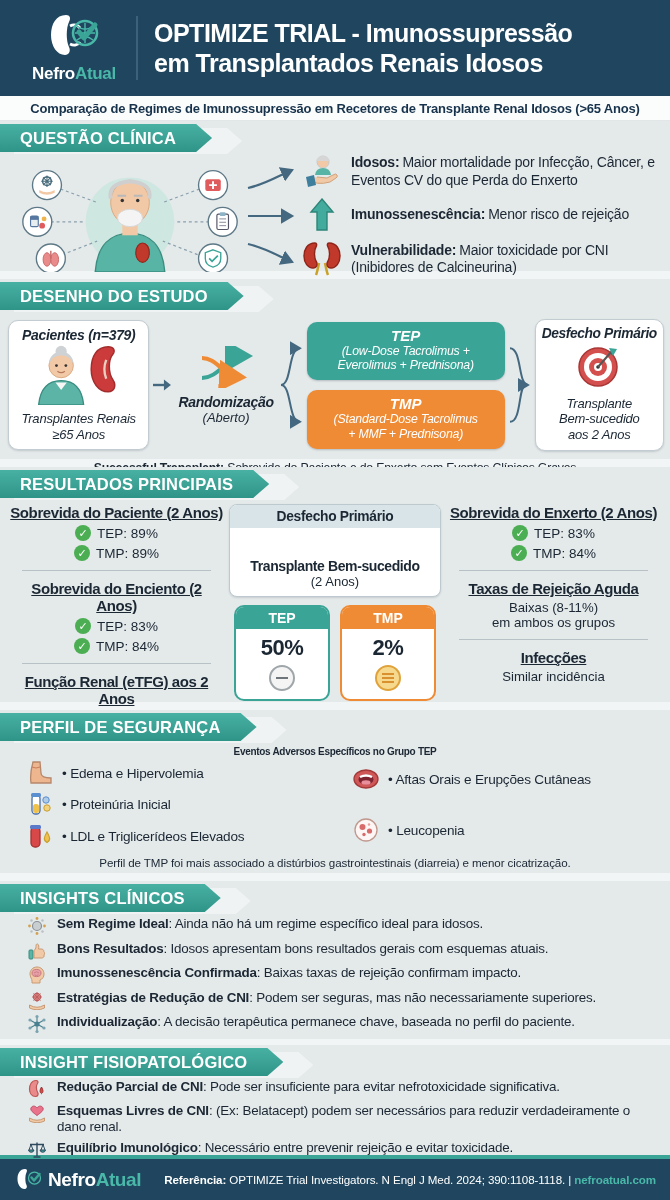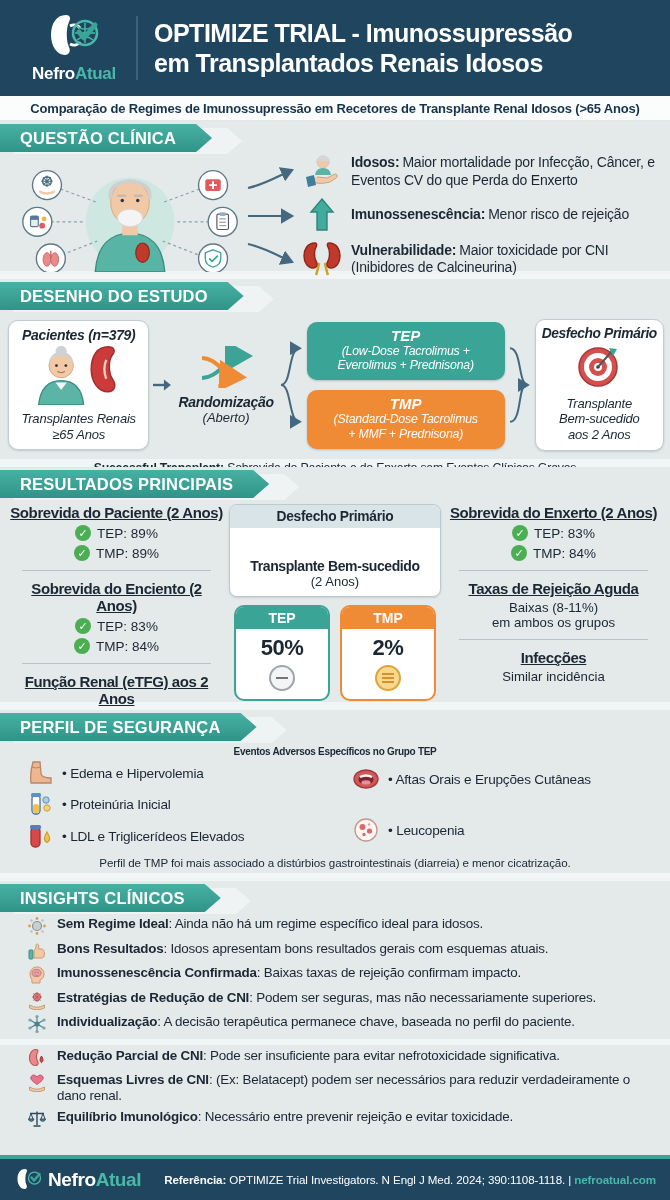--- a/index.html
+++ b/index.html
@@ -510,20 +510,21 @@
             <circle cx="3" cy="14" r="1.6" fill="#7aa5b0"></circle>
             <circle cx="3" cy="6" r="1.6" fill="#7aa5b0"></circle>
           </svg>
       </span>
       <div><span class="b">Individualização</span><span>: A decisão terapêutica permanece chave, baseada no perfil do paciente.</span></div>
     </div>
   </div>
 </div>
 
 <div class="section" style="height:110px; margin-bottom:0;">
+  <div class="ribbon"><span class="ribbon-front">INSIGHT FISIOPATOLÓGICO</span></div>
   <div class="ins-list" style="padding-top:3px; gap:4px;">
     <div class="ins-item">
       <span class="ins-icon">
         <svg width="20" height="20" viewBox="0 0 20 20">
             <path d="M9,1.5 C4.5,1.5 2.5,6 2.5,10 C2.5,14.5 5,17.5 8.5,17.5 C11,17.5 11.8,15 10.5,13 C9,10.5 9,6.5 10.5,4.5 C11.5,3 11,1.5 9,1.5 Z" fill="#e98b8b" stroke="#c05555" stroke-width="1.2"></path>
             <path d="M14.5,8 C12.8,11 12.3,13 14.5,14.7 C16.7,13 16.2,11 14.5,8 Z" fill="#d84848" stroke="#a53030" stroke-width="1"></path>
           </svg>
       </span>
       <div><span class="b">Redução Parcial de CNI</span><span>: Pode ser insuficiente para evitar nefrotoxicidade significativa.</span></div>
     </div>

